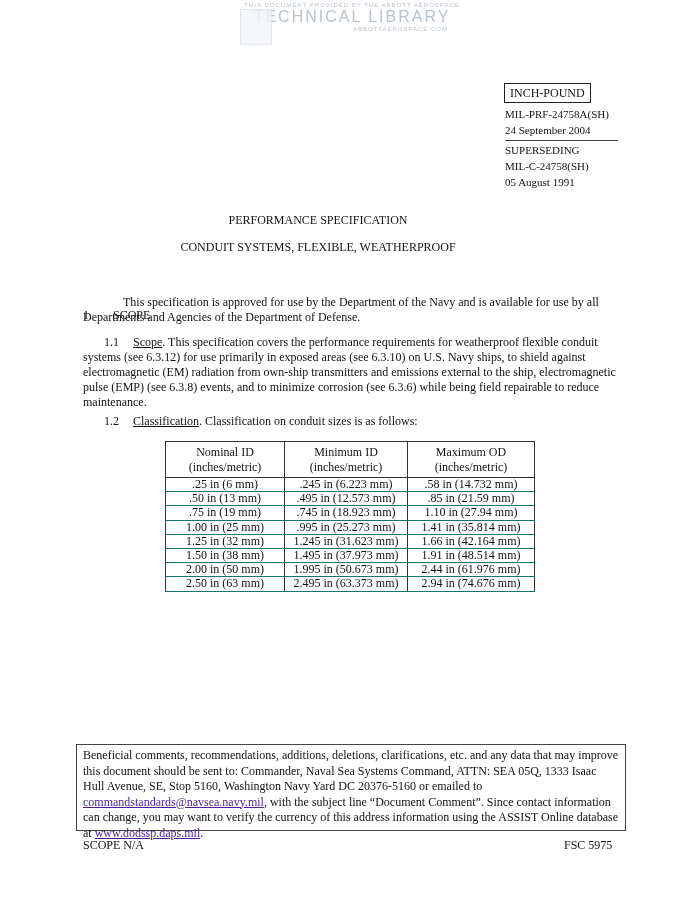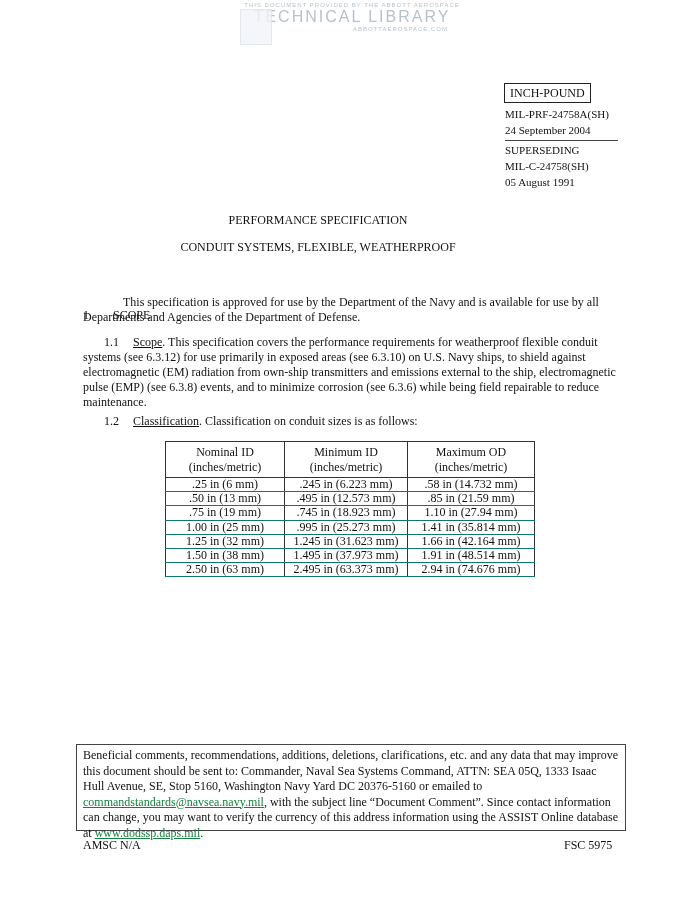--- a/index.html
+++ b/index.html
@@ -27,21 +27,21 @@
     u { text-decoration: underline; }
 
     table.cls { position: absolute; left: 165px; top: 441px; width: 370px; border-collapse: collapse; font-size: 12px; border-radius: 18px; }
     table.cls th, table.cls td { border: 1px solid #333; text-align: center; font-weight: normal; padding: 0; }
     table.cls th { line-height: 15px; padding: 3px 0 2px 0; }
     table.cls td { line-height: 13.2px; border-top: none; border-bottom: none; }
     table.cls tr.first td { border-top: 1px solid #333; }
     table.cls tr td { border-bottom: 1px solid #0f766e; }
 
     .box { position: absolute; left: 76px; top: 744px; width: 536px; height: 76px; border: 1px solid #444; padding: 3px 6px 6px 6px; line-height: 15.5px; font-size: 12px; }
-    .box a { color: #15803d; text-decoration: underline; }
+    .box a { color: #4c1d95; text-decoration: underline; }
 
     .foot-left { left: 83px; top: 838px; font-size: 12px; }
     .foot-right { left: 564px; top: 838px; font-size: 12px; }
   </style>
 </head>
 <body>
 
 <div class="wm">
   <div class="book"></div>
   <div class="l1">THIS DOCUMENT PROVIDED BY THE ABBOTT AEROSPACE</div>
@@ -112,25 +112,30 @@
         <td>1.25 in (32 mm)</td>
         <td>1.245 in (31.623 mm)</td>
         <td>1.66 in (42.164 mm)</td>
       </tr>
     <tr>
         <td>1.50 in (38 mm)</td>
         <td>1.495 in (37.973 mm)</td>
         <td>1.91 in (48.514 mm)</td>
       </tr>
     <tr>
+        <td>2.00 in (50 mm)</td>
+        <td>1.995 in (50.673 mm)</td>
+        <td>2.44 in (61.976 mm)</td>
+      </tr>
+    <tr>
         <td>2.50 in (63 mm)</td>
         <td>2.495 in (63.373 mm)</td>
         <td>2.94 in (74.676 mm)</td>
       </tr>
   </tbody>
 </table>
 
 <div class="box">
   <span>Beneficial comments, recommendations, additions, deletions, clarifications, etc. and any data that may improve this document should be sent to: Commander, Naval Sea Systems Command, ATTN: SEA 05Q, 1333 Isaac Hull Avenue, SE, Stop 5160, Washington Navy Yard DC 20376-5160 or emailed to </span><a>commandstandards@navsea.navy.mil</a><span>, with the subject line “Document Comment”.  Since contact information can change, you may want to verify the currency of this address information using the ASSIST Online database at </span><a>www.dodssp.daps.mil</a><span>.</span>
 </div>
 
-<div class="abs foot-left">AMSC N/A</div>
+<div class="abs foot-left">SCOPE N/A</div>
 <div class="abs foot-right">FSC 5975</div>
 
 </body></html>

